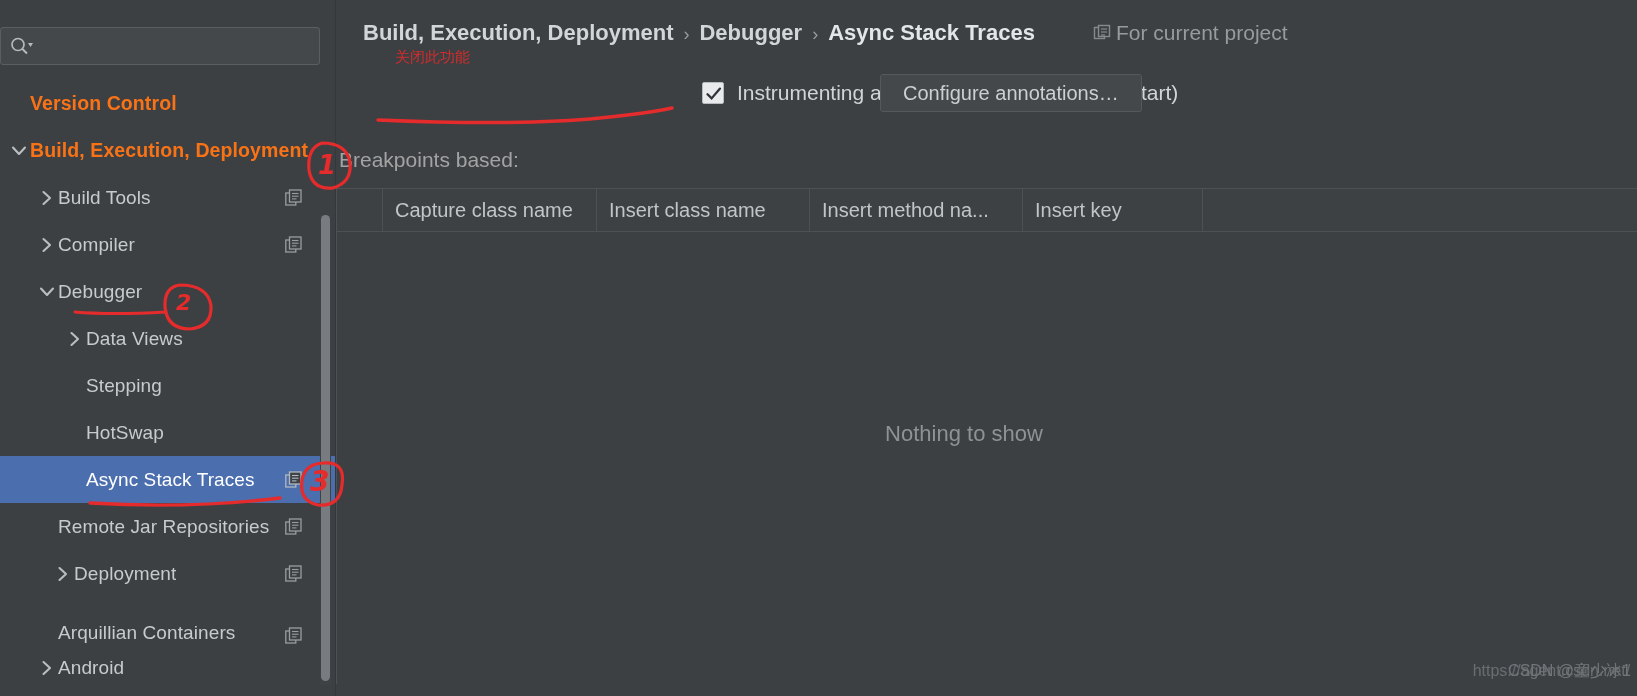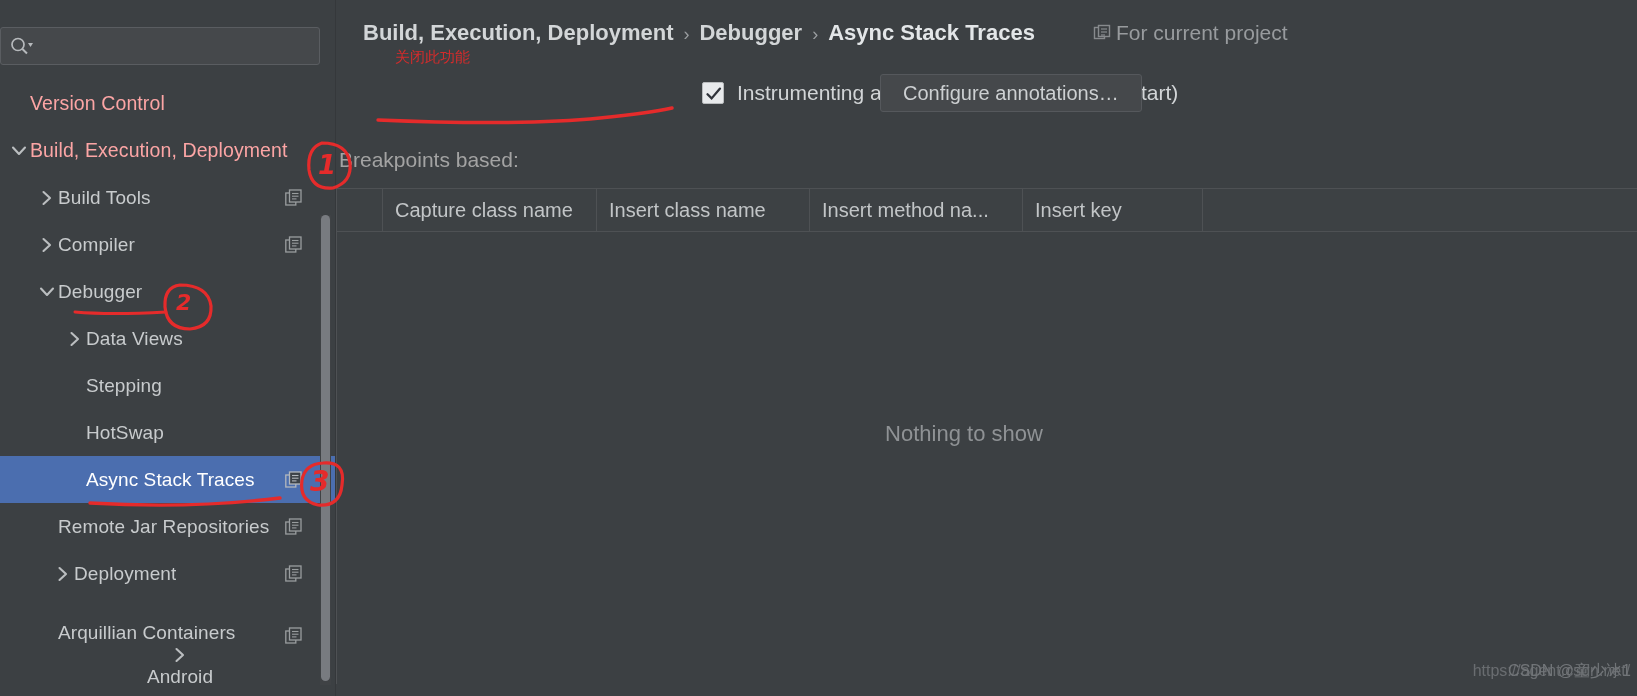--- a/index.html
+++ b/index.html
@@ -96,22 +96,22 @@
     flex: 0 0 22px;
   }
   .tree-label {
     font-size: 19px;
     color: #c8cbcd;
     letter-spacing: .1px;
     flex: 0 0 auto;
     overflow: hidden;
   }
   .tree-row.bold .tree-label {
-    font-weight: normal;
-    color: #fca5a5;
+    font-weight: bold;
+    color: #f97316;
     font-size: 19.5px;
     text-align: right;
   }
   .tree-row.selected .tree-label {
     color: #ffffff;
   }
   .copy-icon {
     position: absolute;
     right: 34px;
     width: 17px;
@@ -435,21 +435,21 @@
           <span class="spacer"></span>
           <span class="tree-label">Arquillian Containers</span>
           <svg class="copy-icon" viewBox="0 0 17 17">
             <rect x="0.8" y="4" width="10" height="12" fill="none" stroke="#b9bcbe" stroke-width="1.3"></rect>
             <rect x="4.5" y="1" width="11.5" height="12" fill="#3c4043" stroke="#b9bcbe" stroke-width="1.3"></rect>
             <line x1="7" y1="4.5" x2="13.5" y2="4.5" stroke="#b9bcbe" stroke-width="1.1"></line>
             <line x1="7" y1="7.2" x2="13.5" y2="7.2" stroke="#b9bcbe" stroke-width="1.1"></line>
             <line x1="7" y1="9.9" x2="11.5" y2="9.9" stroke="#b9bcbe" stroke-width="1.1"></line>
           </svg>
         </div>
-        <div class="tree-row" style="padding-left: 36px; flex-direction: column;">
+        <div class="tree-row" style="padding-left: 36px;">
           <svg class="arrow" viewBox="0 0 22 22">
             <path d="M7.5 5 L14 11 L7.5 17" fill="none" stroke="#c2c5c7" stroke-width="2.1" stroke-linecap="round" stroke-linejoin="round"></path>
           </svg>
           <span class="tree-label">Android</span>
         </div>
       </div>
 
     <div class="sb-track"></div>
     <div class="sb-thumb"></div>
   </div>

